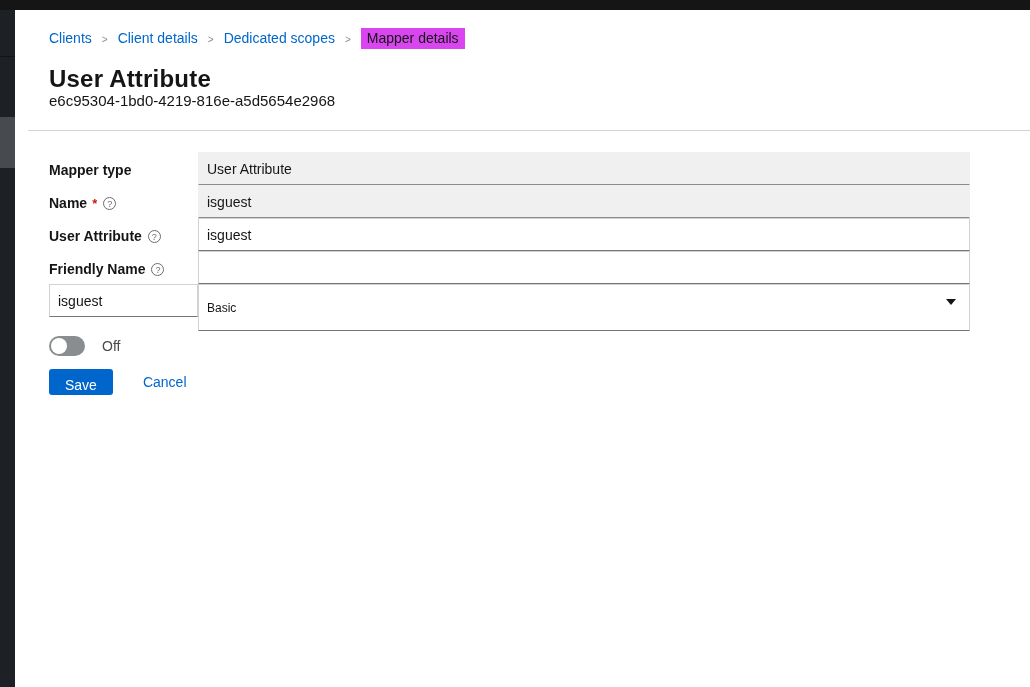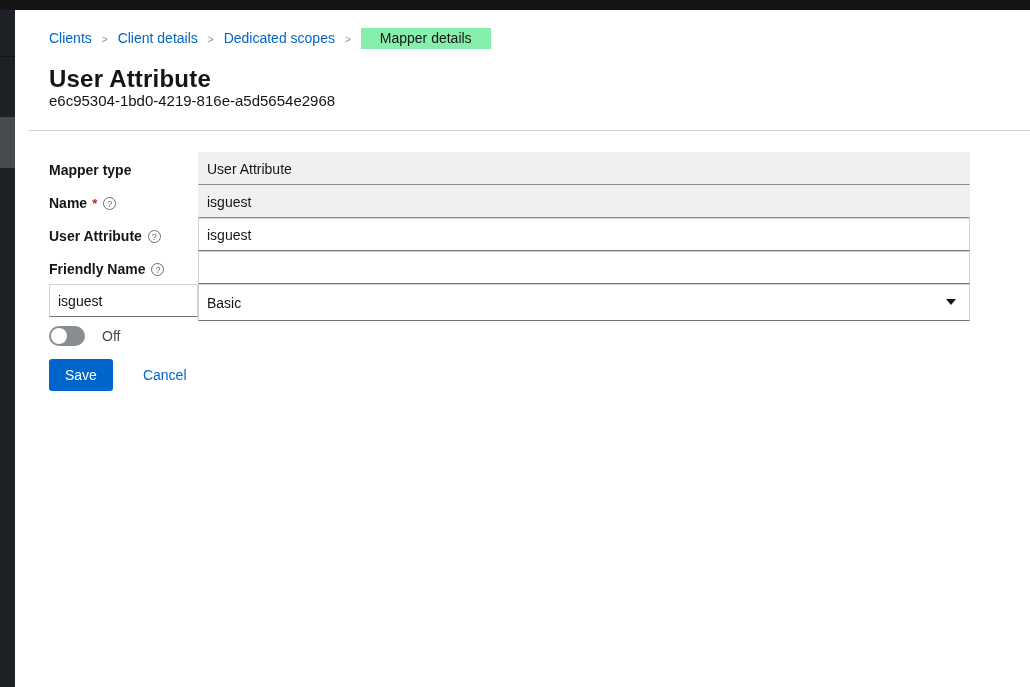--- a/index.html
+++ b/index.html
@@ -14,54 +14,54 @@
   .side-sep.s1 { top:46px; }
   .side-sep.s2 { top:107px; }
   .side-active { position:absolute; top:107px; left:0; width:15px; height:51px; background:#474a4e; }
 
   .content { position:absolute; top:10px; left:28px; width:1015px; height:677px; background:#fff; }
 
   .page-header { padding:18px 0 0 21px; }
   .breadcrumb { display:flex; align-items:center; font-size:14px; line-height:19px; }
   .crumb-link { color:#0066cc; text-decoration:none; cursor:pointer; }
   .crumb-sep { color:#8a8d90; font-size:10px; margin:0 10px; padding-top:2px; }
-  .crumb-current { color:#151515; background:#86efac; padding:1px 19px; }
+  .crumb-current { color:#151515; background:#d946ef; padding:1px 6px; }
 
   .page-title { margin-top:16px; font-size:24px; line-height:28px; font-weight:600; letter-spacing:.2px; }
   .page-subtitle { margin-top:0; font-size:15px; line-height:16px; color:#151515; }
 
   .divider { margin-top:21px; width:1015px; height:1px; background:#d2d2d2; }
 
   .form-area { padding:21px 0 0 21px; }
   .form-grid { display:grid; grid-template-columns:149px 772px; align-items:start; }
 
   .flabel { font-size:14px; font-weight:bold; line-height:22px; padding-top:7px; color:#151515; }
   .req { color:#c9190b; margin-left:5px; font-size:13px; }
   .help-icon { display:inline-block; width:13px; height:13px; border:1px solid #6a6e73; border-radius:50%;
     font-size:9px; line-height:12px; text-align:center; color:#6a6e73; font-weight:normal;
     margin-left:6px; vertical-align:1px; cursor:pointer; }
 
   .pf-input { width:100%; height:33px; padding:0 8px; font-size:14px; color:#151515;
     font-family:"Liberation Sans", sans-serif; background:#fff;
     border:1px solid #d2d2d2; border-bottom:1px solid #72767b; outline:none; }
   .pf-input.readonly { background:#f0f0f0; border-color:#f0f0f0; border-bottom-color:#8a8d90; }
 
-  .pf-select { position:relative; width:100%; height:37px; background:#fff;
+  .pf-select { position:relative; width:100%; height:47px; background:#fff;
     border:1px solid #d2d2d2; border-bottom:1px solid #72767b;
-    display:flex; align-items:center; padding:0 30px 0 8px; font-size:14px; cursor:pointer; }
+    display:flex; align-items:center; padding:0 30px 0 8px; font-size:12px; cursor:pointer; }
   .caret-down { position:absolute; right:13px; top:14px; width:0; height:0;
     border-left:5px solid transparent; border-right:5px solid transparent; border-top:6px solid #151515; }
 
   .switch-cell { display:flex; align-items:center; padding-top:5px; }
   .switch { position:relative; width:36px; height:20px; border-radius:10px; background:#8a8d90; cursor:pointer; }
   .switch-knob { position:absolute; left:2px; top:2px; width:16px; height:16px; border-radius:50%; background:#fff; }
   .switch-label { margin-left:17px; font-size:14px; color:#454a4e; }
 
   .actions-row { margin-top:13px; display:flex; align-items:center; }
-  .save-btn { height:32px; padding:8px 16px; background:#0066cc; color:#fff; border:none; border-radius:3px;
+  .save-btn { height:26px; padding:8px 16px; background:#0066cc; color:#fff; border:none; border-radius:3px;
     font-size:14px; font-family:"Liberation Sans", sans-serif; cursor:pointer; }
   .cancel-link { margin-left:30px; color:#0066cc; font-size:14px; text-decoration:none; cursor:pointer; }
 </style>
 </head>
 <body>
 
 <div class="topbar"></div>
 
 <div class="side-strip">
   <div class="side-sep s1"></div>

